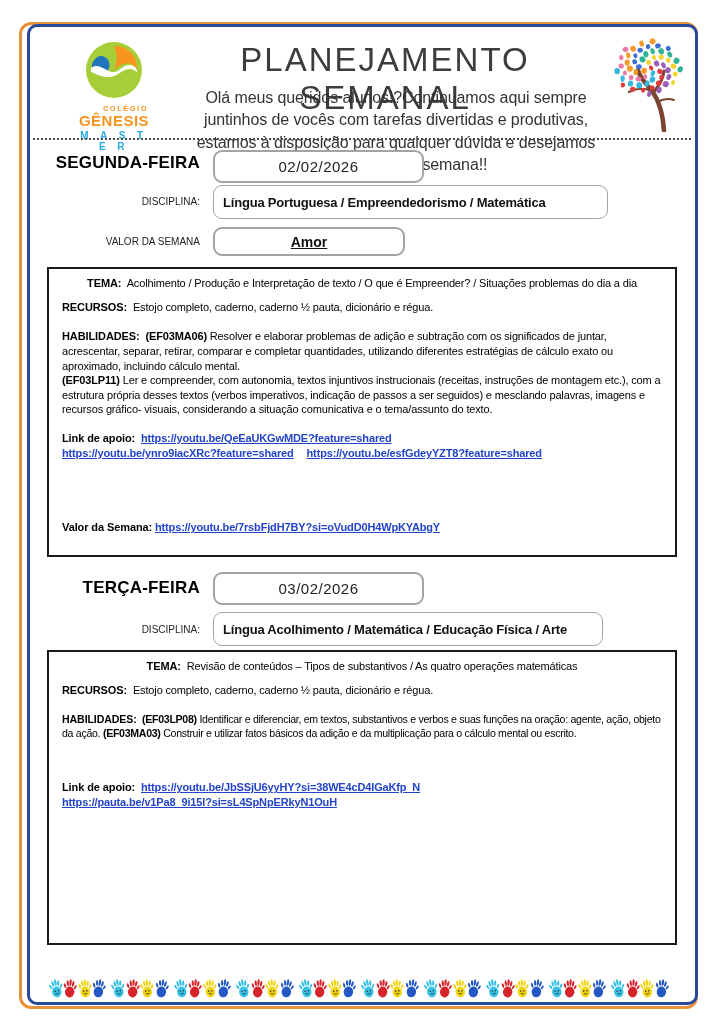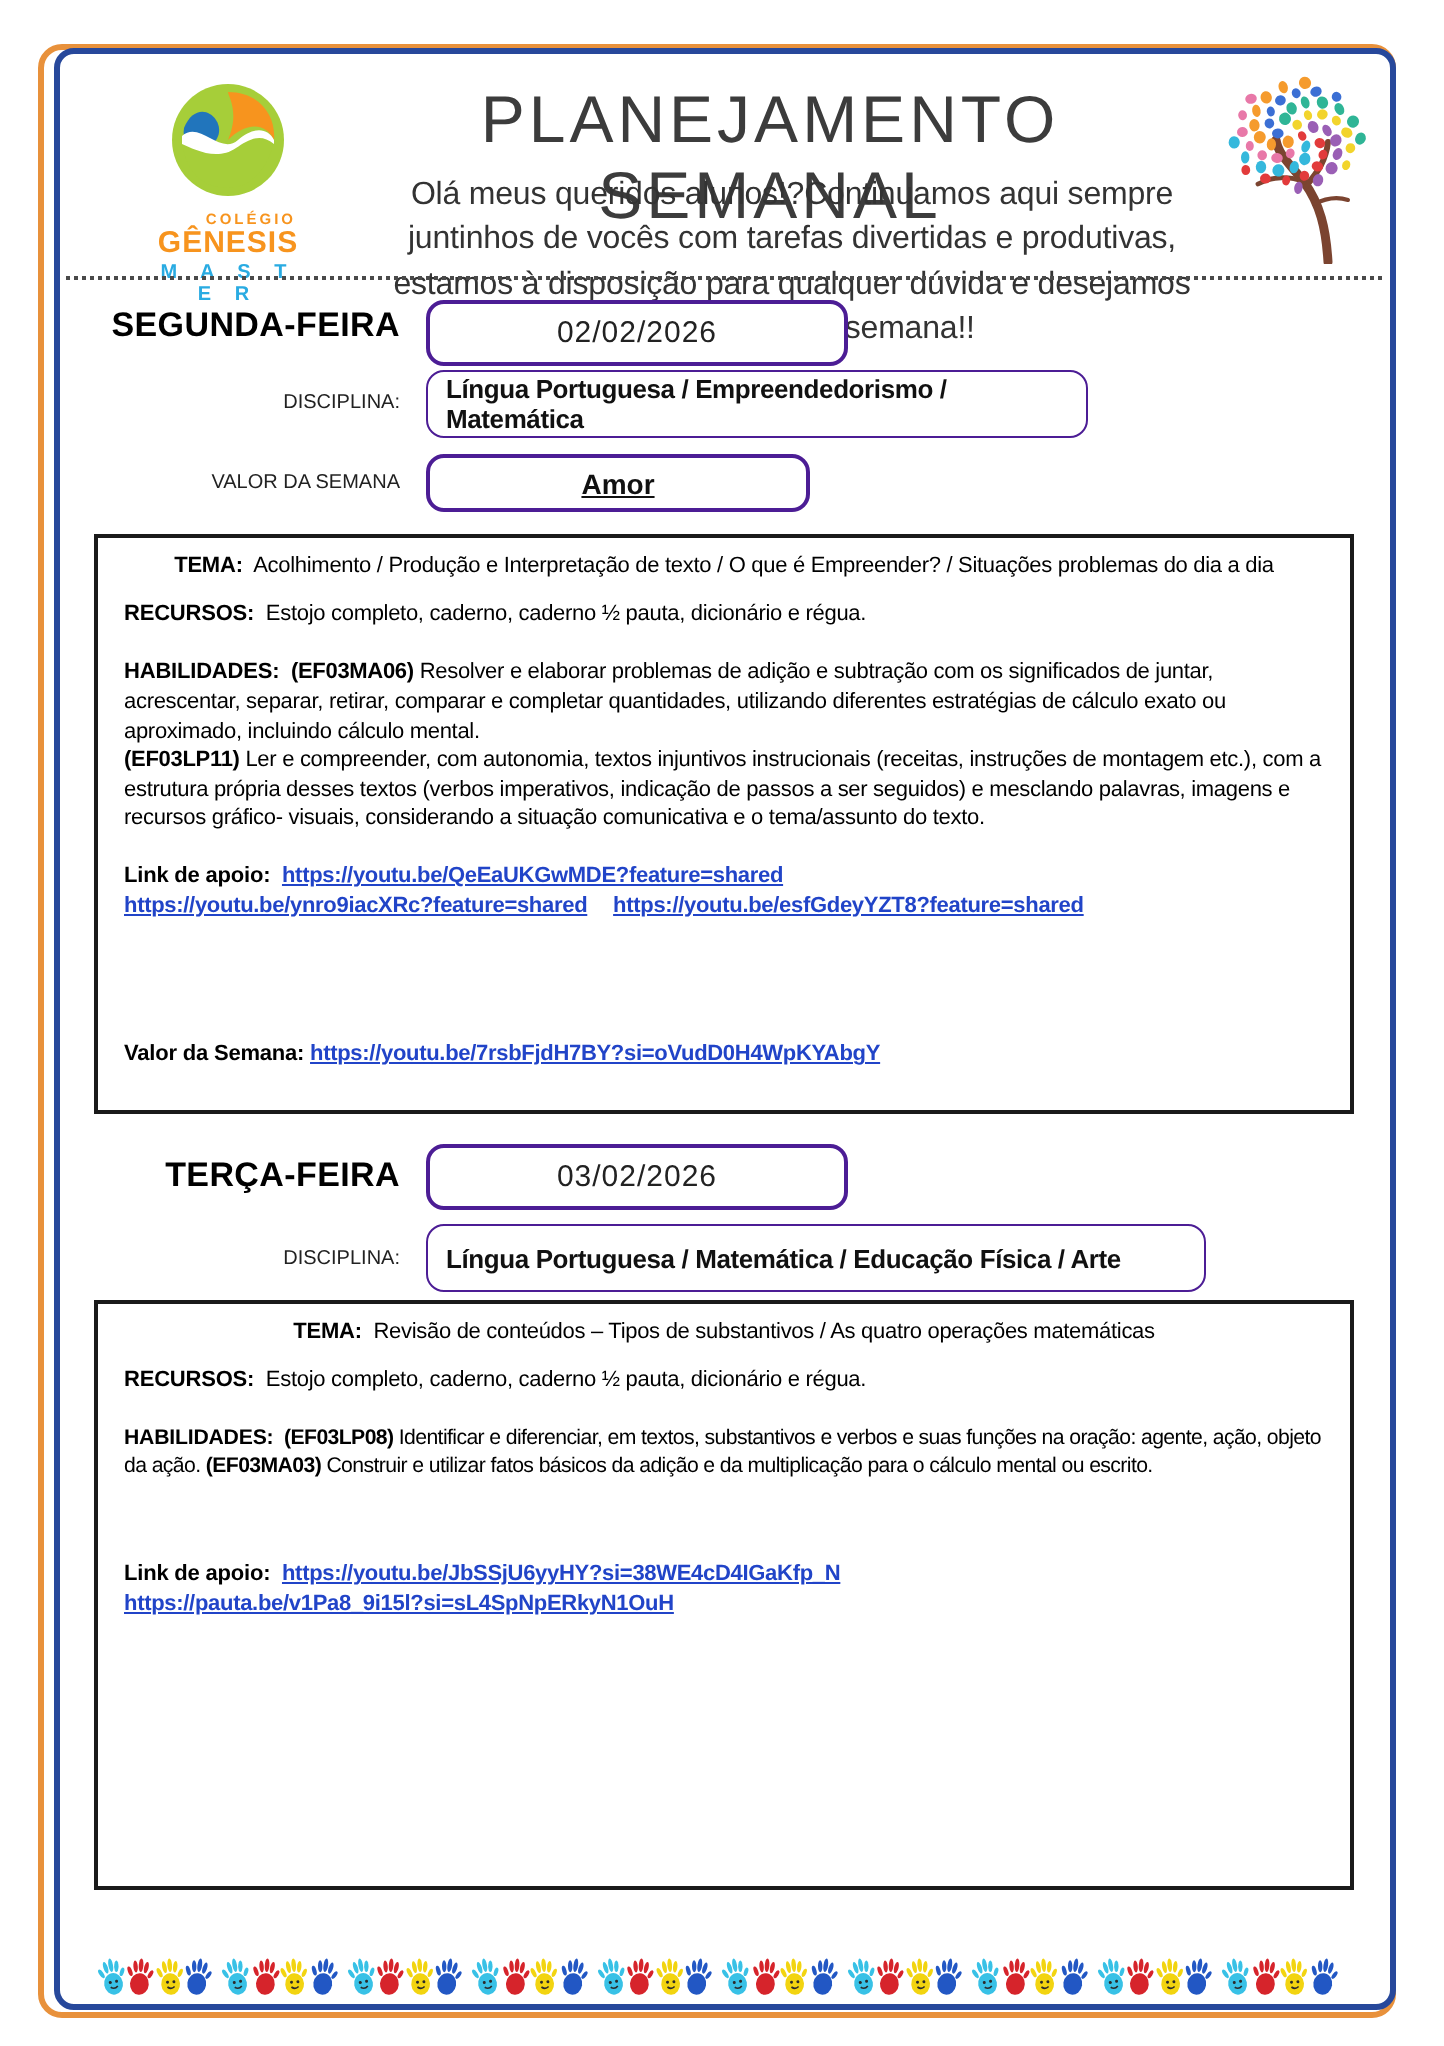--- a/index.html
+++ b/index.html
@@ -22,21 +22,21 @@
   .subtitle { position:absolute; left:180px; top:87px; width:432px; text-align:center;
               font-size:16px; line-height:1.4; color:#333; letter-spacing:-0.1px; }
 
   .tree { position:absolute; left:608px; top:38px; }
 
   .dotted-sep { position:absolute; left:33px; top:138px; width:658px; border-top:2px dotted #4a4a4a; }
 
   
   .day-label { position:absolute; width:160px; text-align:right; font-size:17px; font-weight:bold; color:#000; letter-spacing:0.2px; }
   .small-label { position:absolute; width:160px; text-align:right; font-size:10px; color:#222; }
-  .rbox { position:absolute; border:2px solid #4c1d95; border-radius:9px; background:#fff; display:flex; align-items:center; }
+  .rbox { position:absolute; border:2px solid #a3a3a3; border-radius:9px; background:#fff; display:flex; align-items:center; }
   .rbox.center { justify-content:center; }
   .date-text { font-size:15px; color:#222; letter-spacing:0.5px; width:100%; text-align:center; }
   .disc-text { font-size:13px; font-weight:bold; letter-spacing:-0.2px; padding-left:9px; }
   .value-text { font-size:14px; font-weight:bold; width:100%; text-align:center; }
 
   
   .content-box { position:absolute; left:47px; width:630px; border:2px solid #1a1a1a; background:#fff;
                  padding:5px 13px 0 13px; font-size:11px; line-height:1.33; letter-spacing:-0.15px; color:#000; }
   .tema-line { text-align:center; margin-top:2px; }
   .recursos-line { margin-top:9px; }
@@ -148,21 +148,21 @@
   </svg>
 
   <div class="dotted-sep"></div>
 
   <div class="day-label" style="left:40px; top:153px;">SEGUNDA-FEIRA</div>
   <div class="rbox center" style="left:213px; top:150px; width:211px; height:33px;">
     <span class="date-text">02/02/2026</span>
   </div>
 
   <div class="small-label" style="left:40px; top:196px;">DISCIPLINA:</div>
-  <div class="rbox" style="left:213px; top:185px; width:331px; height:34px; border-width:1.5px;">
+  <div class="rbox" style="left:213px; top:185px; width:395px; height:34px; border-width:1.5px;">
     <span class="disc-text">Língua Portuguesa / Empreendedorismo  / Matemática</span>
   </div>
 
   <div class="small-label" style="left:40px; top:236px;">VALOR DA SEMANA</div>
   <div class="rbox center" style="left:213px; top:227px; width:192px; height:29px;text-decoration:underline;">
     <span class="value-text">Amor</span>
   </div>
 
   <div class="content-box box1" style="top:267px; height:290px;">
     <div class="tema-line">
@@ -200,21 +200,21 @@
     </div>
   </div>
 
   <div class="day-label" style="left:40px; top:578px;">TERÇA-FEIRA</div>
   <div class="rbox center" style="left:213px; top:572px; width:211px; height:33px;">
     <span class="date-text">03/02/2026</span>
   </div>
 
   <div class="small-label" style="left:40px; top:624px;">DISCIPLINA:</div>
   <div class="rbox" style="left:213px; top:612px; width:390px; height:34px; border-width:1.5px;">
-    <span class="disc-text">Língua Portuguesa / Matemática / Educação Física / Arte</span>
+    <span class="disc-text">Língua Acolhimento / Matemática / Educação Física / Arte</span>
   </div>
 
   <div class="content-box box2" style="top:650px; height:295px;">
     <div class="tema-line">
       <b class="lbl">TEMA:</b>&nbsp;
       <span>Revisão de conteúdos – Tipos de substantivos / As quatro operações matemáticas</span>
     </div>
     <div class="recursos-line">
       <b class="lbl">RECURSOS:</b>&nbsp;
       <span>Estojo completo, caderno, caderno ½ pauta, dicionário e régua.</span>

